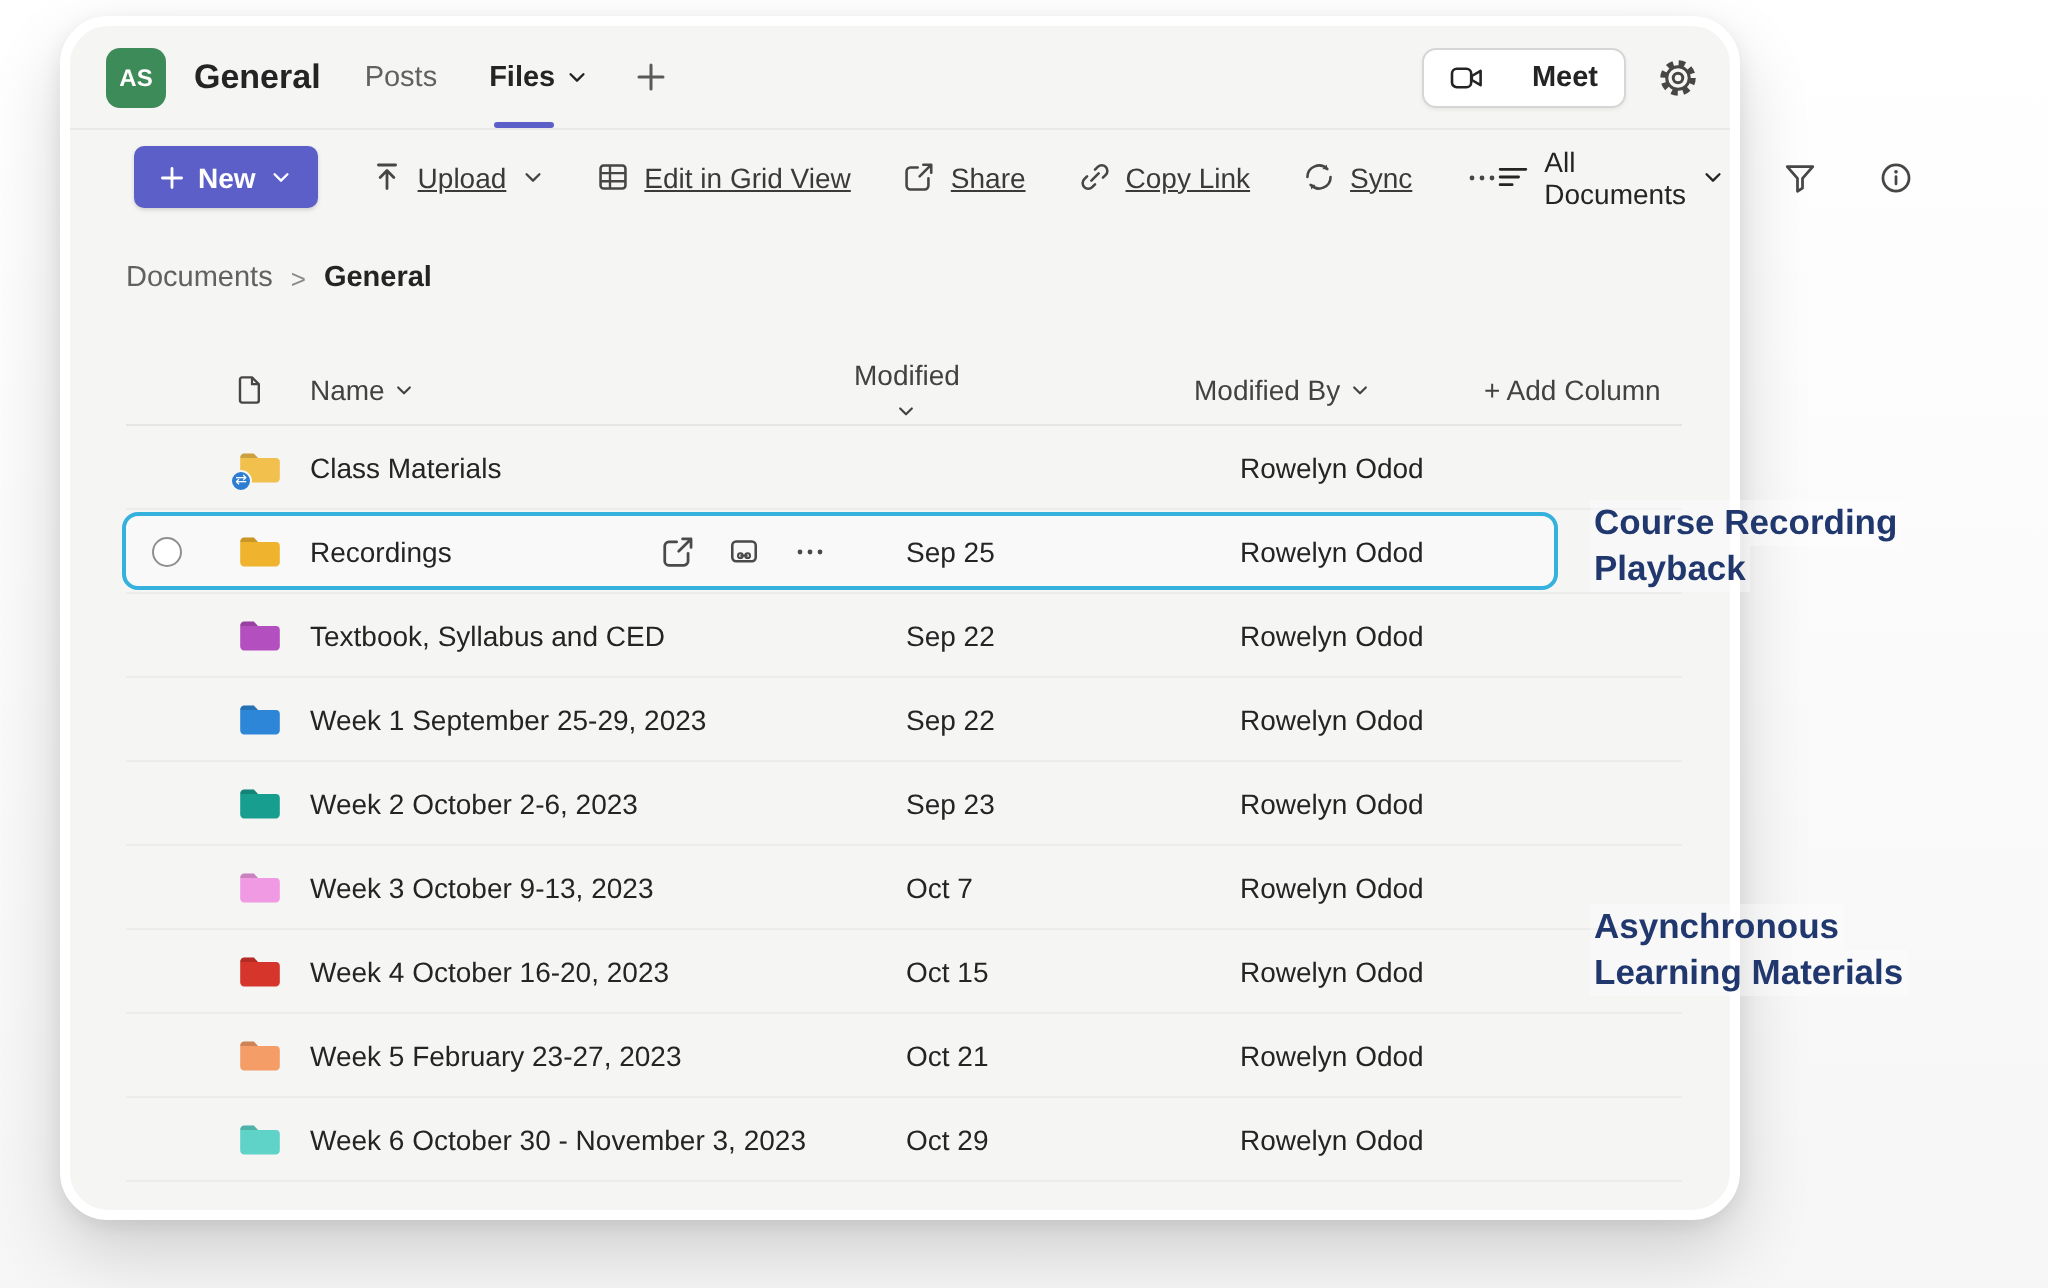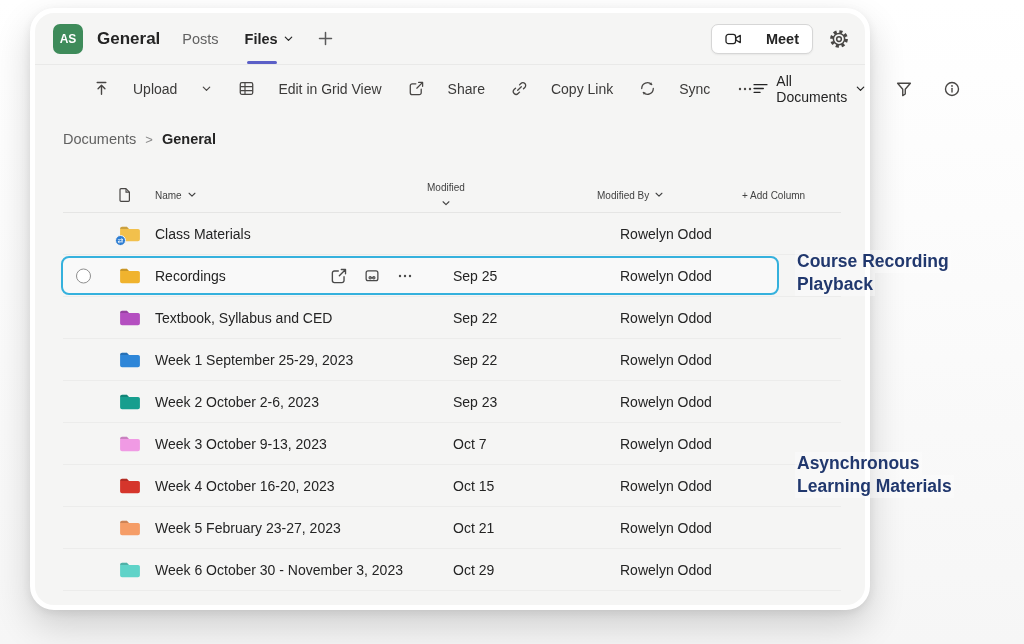--- a/index.html
+++ b/index.html
@@ -25,34 +25,34 @@
   .tab.active::after{content:"";position:absolute;left:2px;bottom:0;width:30px;height:3px;background:var(--accent);border-radius:3px;}
   .addtab{margin-left:24px;color:#5a5a5a;display:flex;align-items:center;}
   .hdr-spacer{flex:1;}
   .meet-btn{display:flex;align-items:center;gap:24px;background:#fff;border:1px solid #d6d6d6;border-radius:7px;
     padding:6px 13px;font-size:14.5px;font-weight:600;color:var(--ink);box-shadow:0 1px 2px rgba(0,0,0,.06);cursor:pointer;}
   .gear-btn{margin-left:16px;color:var(--icon);display:flex;cursor:pointer;}
   
   .toolbar{position:absolute;left:0;right:0;top:52px;height:47px;display:flex;align-items:center;padding:0 18px 0 32px;}
   .new-btn{background:var(--accent);color:#fff;border-radius:5px;height:31px;padding:0 13px;display:flex;
     align-items:center;gap:7px;font-size:14px;font-weight:600;cursor:pointer;box-shadow:0 1px 2px rgba(0,0,0,.15);}
-  .tb-item{display:flex;align-items:center;gap:24px;color:#3b3a39;font-size:14px;margin-left:27px;cursor:pointer;white-space:nowrap;}
+  .tb-item{display:flex;align-items:center;gap:8px;color:#3b3a39;font-size:14px;margin-left:27px;cursor:pointer;white-space:nowrap;text-decoration:underline;}
   .tb-item svg{color:var(--icon);}
   .tb-right{margin-left:auto;display:flex;align-items:center;}
   .view-sel{display:flex;align-items:center;gap:8px;font-size:14px;color:var(--ink);cursor:pointer;}
   .icon-btn{display:flex;align-items:center;color:var(--icon);cursor:pointer;}
   .funnel{margin-left:30px;} .infoi{margin-left:32px;}
   
   .crumbs{position:absolute;left:28px;top:118px;display:flex;align-items:center;gap:9px;font-size:14.5px;}
   .crumb-root{color:var(--muted);cursor:pointer;}
   .crumb-sep{color:#8a8a8a;font-size:13px;}
   .crumb-cur{color:var(--ink);font-weight:700;}
   
   .table{position:absolute;left:28px;right:24px;top:164px;}
-  .thead{position:relative;height:36px;border-bottom:1px solid #e5e5e4;font-size:10px;color:#424242;}
+  .thead{position:relative;height:36px;border-bottom:1px solid #e5e5e4;font-size:14px;color:#424242;}
   .th{position:absolute;top:50%;transform:translateY(-50%);display:flex;align-items:center;gap:5px;cursor:pointer;white-space:nowrap;}
   .th-doc{left:55px;color:var(--icon);}
   .th-name{left:92px;} .th-mod{left:364px;flex-direction:column;} .th-modby{left:534px;} .th-add{left:679px;color:#424242;}
   .row{position:relative;height:42px;border-bottom:1px solid #ececeb;font-size:14px;cursor:pointer;}
   .row>*{z-index:1;}
   .cell{position:absolute;top:50%;transform:translateY(-50%);white-space:nowrap;}
   .c-folder{left:56px;display:flex;}
   .c-name{left:92px;}
   .c-actions{left:268px;display:none;align-items:center;gap:17px;color:#4a4a4a;}
   .c-mod{left:390px;} .c-modby{left:557px;}
@@ -115,20 +115,33 @@
           <svg width="20" height="20" viewBox="0 0 16 16">
               <circle cx="8" cy="8" r="5.9" fill="none" stroke="currentColor" stroke-width="2.4" stroke-dasharray="2.5 2.15"></circle>
               <circle cx="8" cy="8" r="4.5" fill="none" stroke="currentColor" stroke-width="1.2"></circle>
               <circle cx="8" cy="8" r="1.9" fill="none" stroke="currentColor" stroke-width="1.2"></circle>
             </svg>
         </span>
       </div>
     </div>
 
     <div class="toolbar">
+      <div class="new-btn">
+        <span>
+          <svg width="12" height="12" viewBox="0 0 12 12">
+              <path d="M6 1.2v9.6M1.2 6h9.6" stroke="currentColor" stroke-width="1.4" stroke-linecap="round" fill="none"></path>
+            </svg>
+        </span>
+        <span>New</span>
+        <span>
+          <svg width="11" height="11" viewBox="0 0 12 12">
+              <path d="M2.5 4.5L6 8l3.5-3.5" fill="none" stroke="currentColor" stroke-width="1.3" stroke-linecap="round" stroke-linejoin="round"></path>
+            </svg>
+        </span>
+      </div>
       <div class="tb-item">
         <span>
           <svg width="15" height="15" viewBox="0 0 14 14">
               <path d="M3 1.4h8" stroke="currentColor" stroke-width="1.3" stroke-linecap="round"></path>
               <path d="M7 12.4V4M3.8 7.2L7 4l3.2 3.2" fill="none" stroke="currentColor" stroke-width="1.3" stroke-linecap="round" stroke-linejoin="round"></path>
             </svg>
         </span>
         <span>Upload</span>
         <span>
           <svg width="11" height="11" viewBox="0 0 12 12">

